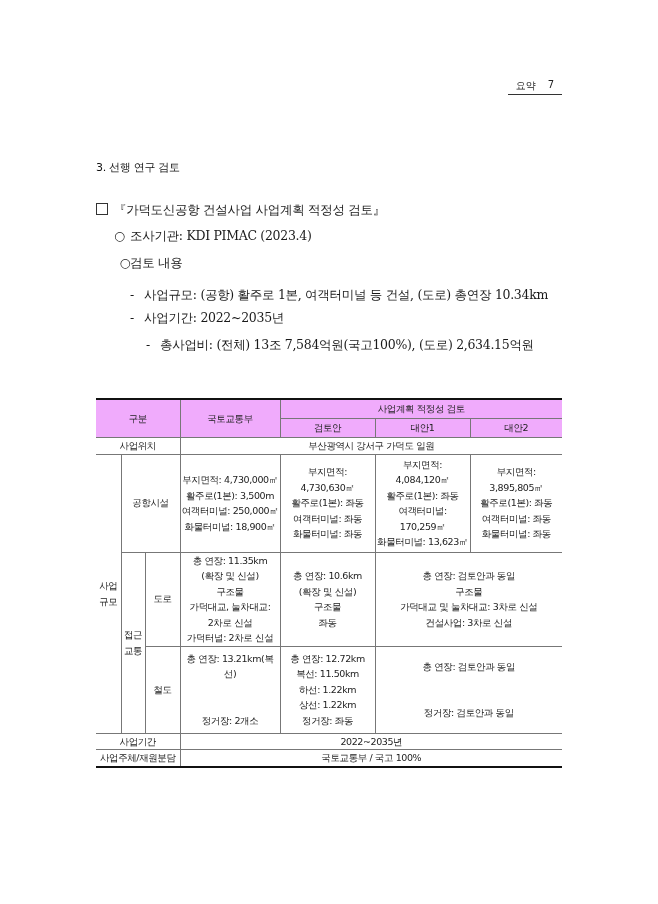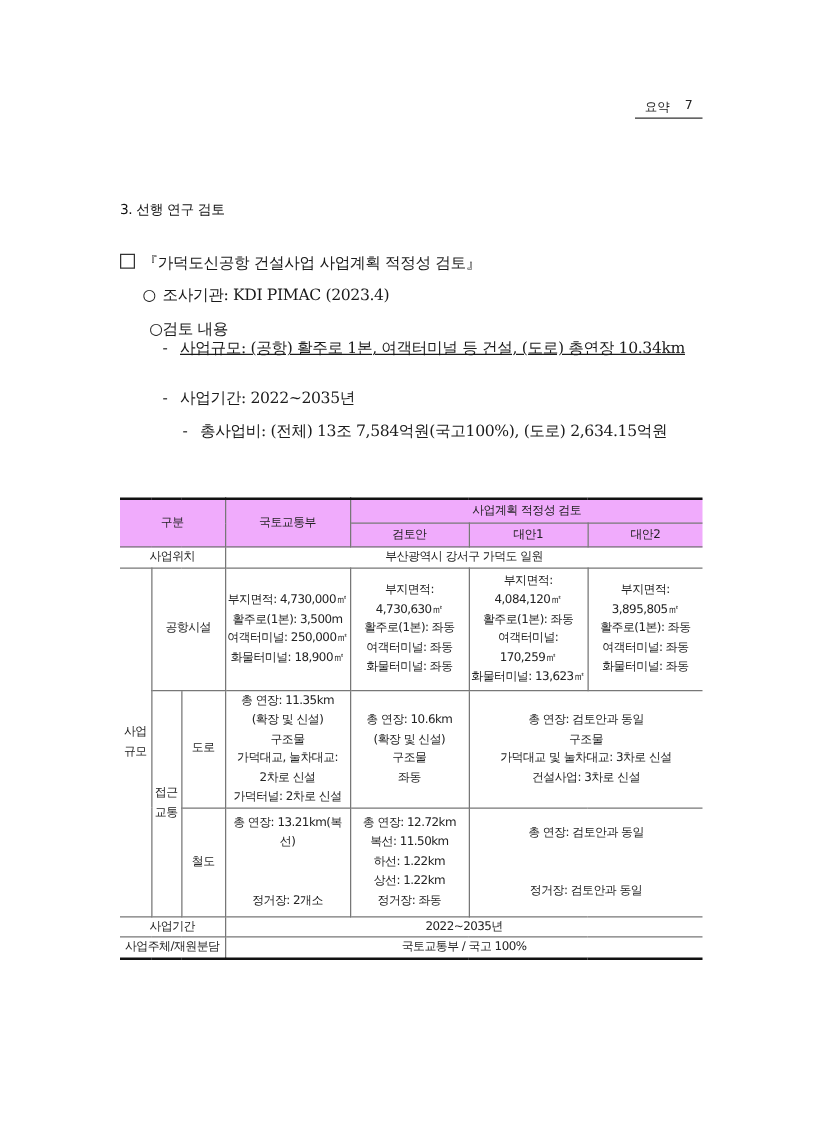--- a/index.html
+++ b/index.html
@@ -11,21 +11,21 @@
     display: flex; justify-content: center; gap: 12px;
   }
   .section-title {
     position: absolute; left: 96px; top: 160px;
     font-family: "DejaVu Sans", sans-serif; font-size: 11px; color: #111; letter-spacing: -0.3px;
   }
   .body-text { font-family: "DejaVu Serif", serif; font-size: 12.5px; color: #1a1a1a; letter-spacing: -0.3px; position: absolute; white-space: nowrap; }
   .l1 { left: 96px; top: 202px; text-align: right; }
   .l2a { left: 114px; top: 228px; }
   .l2b { left: 114px; top: 255px; text-align: right; }
-  .l3a { left: 130px; top: 270px; text-decoration: underline; }
+  .l3a { left: 130px; top: 287px; }
   .l3b { left: 130px; top: 310px; }
   .l3c { left: 146px; top: 337px; }
   .checkbox { display: inline-block; width: 10px; height: 10px; border: 1px solid #333; margin-right: 6px; vertical-align: -1px; }
   .bullet { display: inline-block; width: 16px; }
   .dash { display: inline-block; width: 14px; }
   .table-caption {
     position: absolute; left: 96px; top: 376px;
     font-family: "DejaVu Sans", sans-serif; font-size: 11px; color: #222; letter-spacing: -0.3px; margin-top: 21px;
   }
   table.summary {

